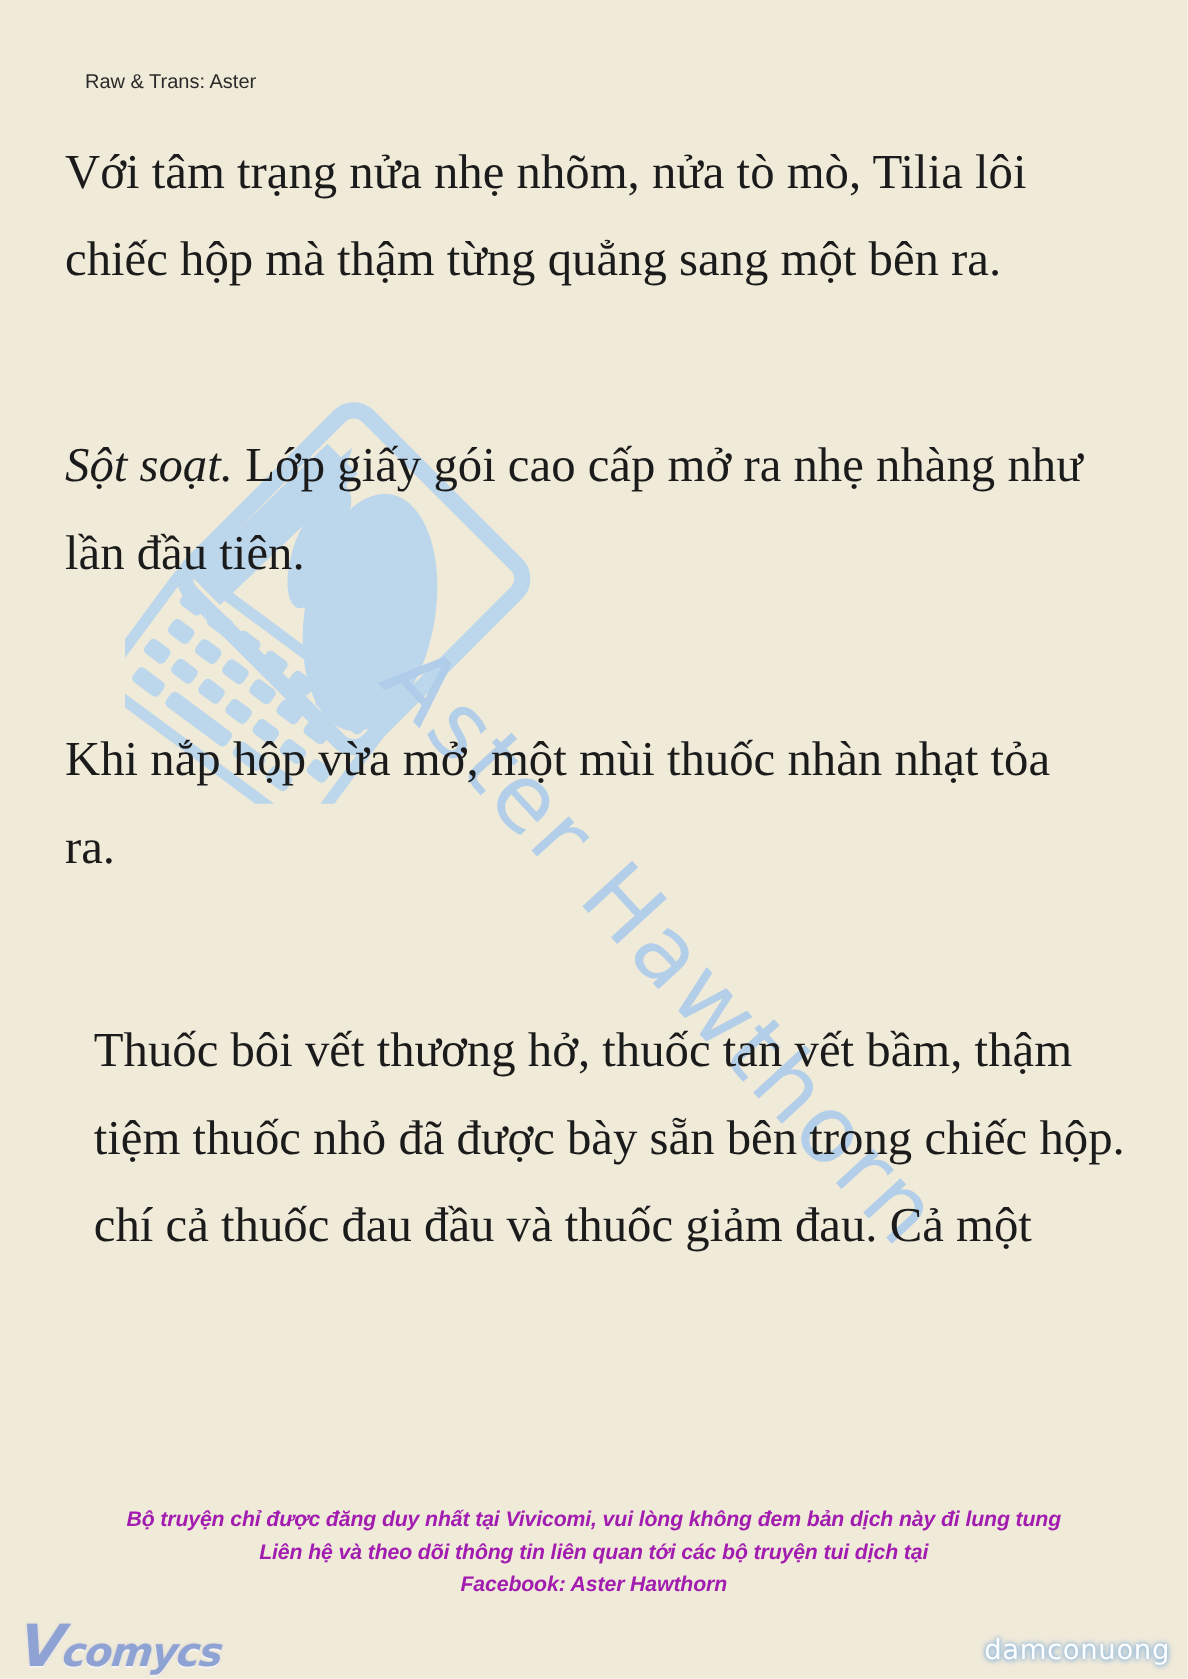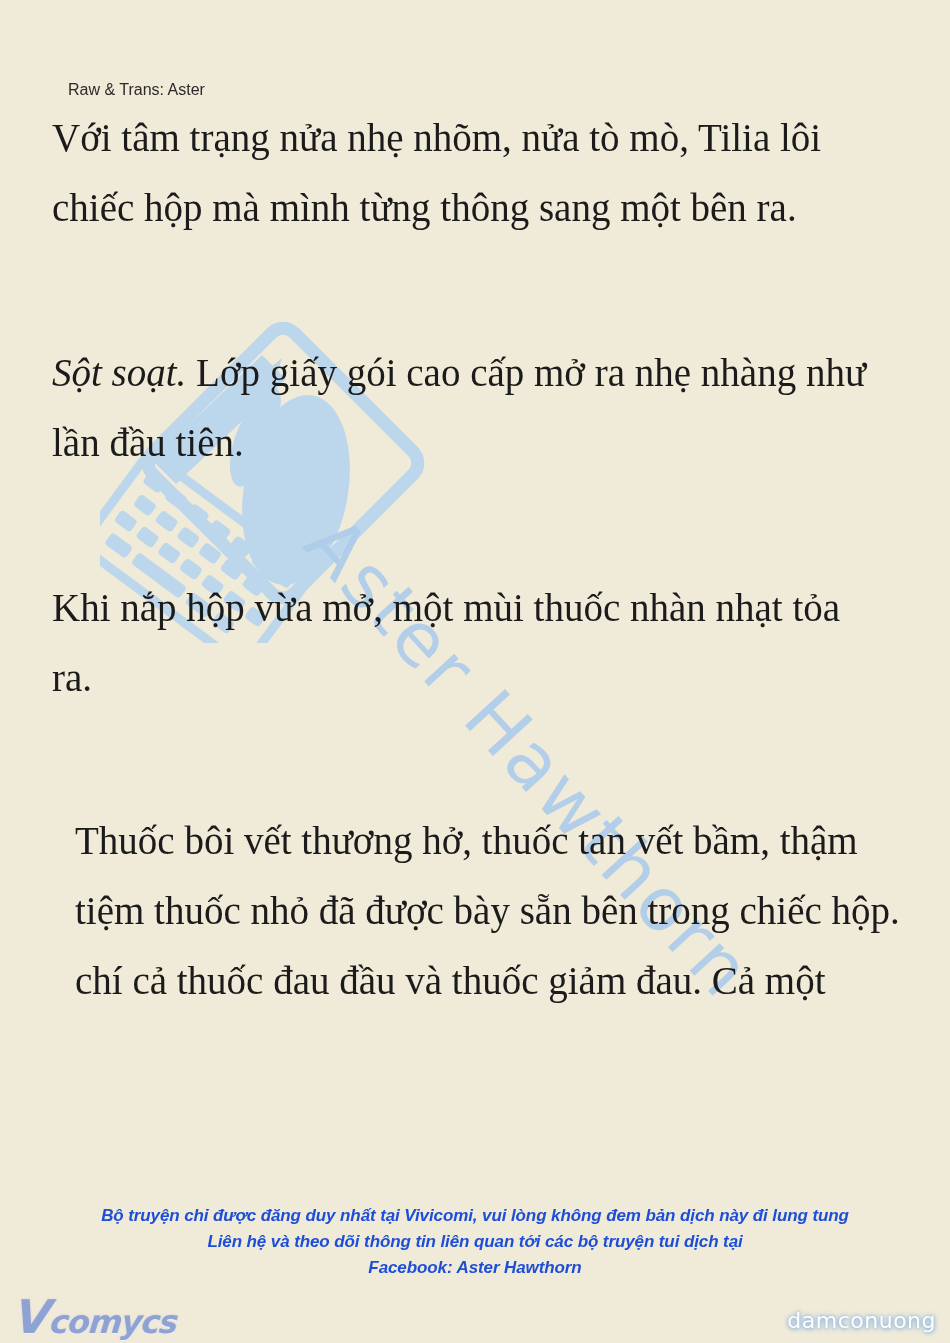--- a/index.html
+++ b/index.html
@@ -21,21 +21,21 @@
     color:#afcdea; opacity:.95;
     transform:rotate(47.5deg); transform-origin:left top;
     white-space:nowrap;
   }
 
   
   .content-layer { position:absolute; inset:0; z-index:2; }
   .credit {
     position:absolute; left:68px; top:57px;
     font-family:"Liberation Sans", sans-serif;
-    font-size:16px; color:#2a2a2a;margin-top:24px;
+    font-size:16px; color:#2a2a2a;
   }
   .para {
     position:absolute; left:52px; width:840px;
     font-size:39px; line-height:70px; color:#1b1b1b;
   }
   .para .line { white-space:nowrap; }
   .it { font-style:italic; }
   .p1 { top:103px; }
   .p2 { top:338px; }
   .p3 { top:573px; }
@@ -123,41 +123,41 @@
     </svg>
     <div class="wm-text" style="color: rgb(175, 205, 234);">Aster Hawthorn</div>
   </div>
 
   <div class="content-layer">
 
     <div class="credit">Raw &amp; Trans: Aster</div>
 
     <div class="para p1">
       <div class="line">Với tâm trạng nửa nhẹ nhõm, nửa tò mò, Tilia lôi</div>
-      <div class="line">chiếc hộp mà mình từng thông sang một bên ra.</div>
+      <div class="line">chiếc hộp mà thậm từng quẳng sang một bên ra.</div>
     </div>
 
     <div class="para p3">
       <div class="line">Khi nắp hộp vừa mở, một mùi thuốc nhàn nhạt tỏa</div>
       <div class="line">ra.</div>
     </div>
 
     <div class="para p2">
       <div class="line"><span class="it">Sột soạt.</span> <span>Lớp giấy gói cao cấp mở ra nhẹ nhàng như</span></div>
       <div class="line">lần đầu tiên.</div>
     </div>
 
     <div class="para p4">
       <div class="line">Thuốc bôi vết thương hở, thuốc tan vết bầm, thậm</div>
       <div class="line">tiệm thuốc nhỏ đã được bày sẵn bên trong chiếc hộp.</div>
       <div class="line">chí cả thuốc đau đầu và thuốc giảm đau. Cả một</div>
     </div>
 
 
-    <div class="footer-note" style="color: #1d4ed8;">
+    <div class="footer-note" style="color: #a21caf;">
       <div>Bộ truyện chỉ được đăng duy nhất tại Vivicomi, vui lòng không đem bản dịch này đi lung tung</div>
       <div>Liên hệ và theo dõi thông tin liên quan tới các bộ truyện tui dịch tại</div>
       <div>Facebook: Aster Hawthorn</div>
     </div>
 
     <div class="logo-left">Vcomycs</div>
     <div class="logo-right">damconuong</div>
   </div>
 </div>
 

